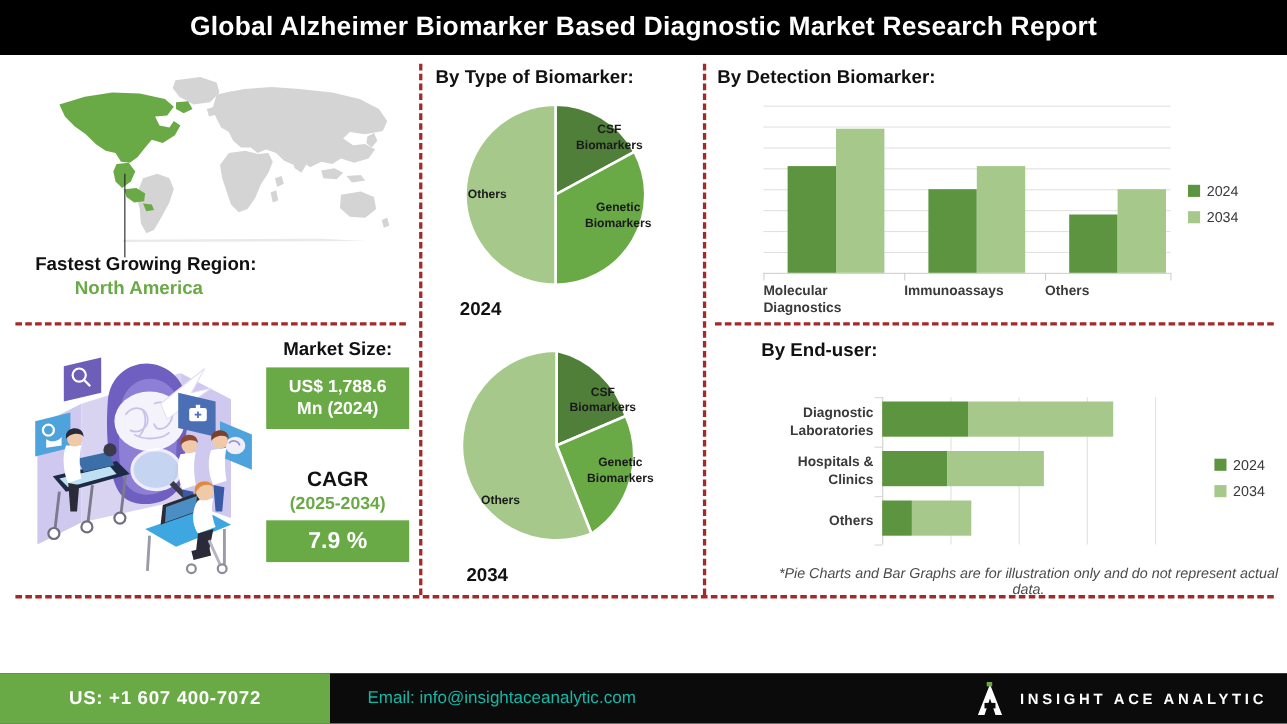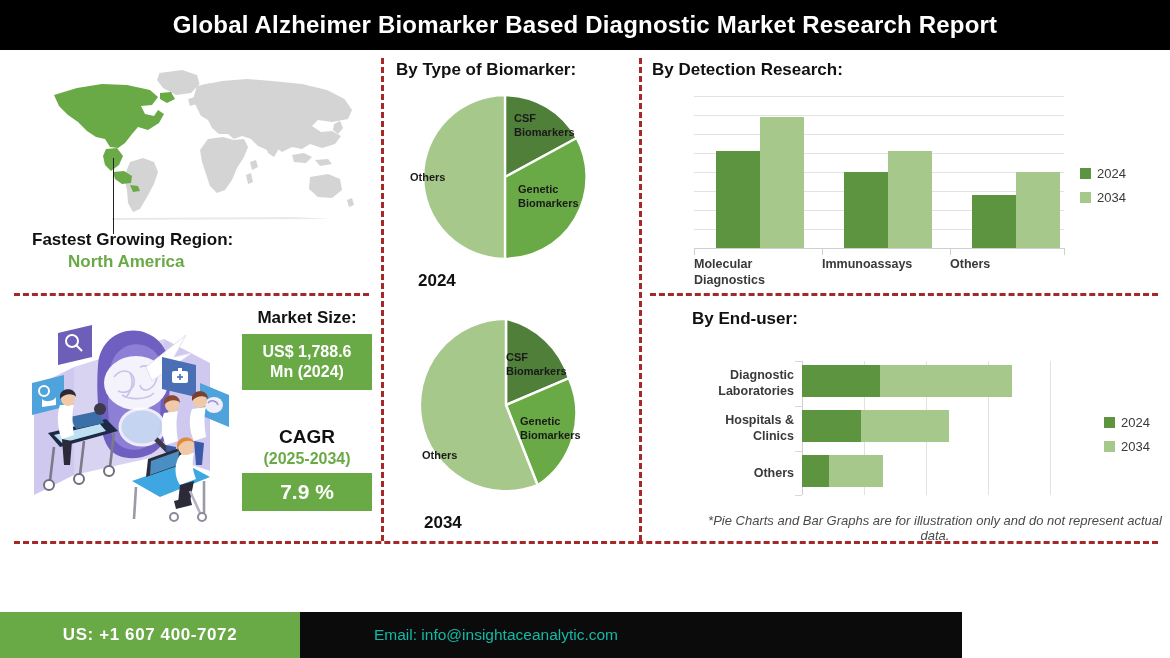--- a/index.html
+++ b/index.html
@@ -53,21 +53,21 @@
     background:#6aaa46;color:#fff;font-size:21px;font-weight:bold;
     text-align:center;padding:7px 4px;margin-top:5px;
   }
 
   
   .pie-panel{position:absolute;}
   .panel-title{font-size:17px;font-weight:bold;color:#111;}
   .pie-year{font-size:17px;font-weight:bold;color:#111;}
   .pie-label{
     position:absolute;font-size:11px;font-weight:bold;color:#1a1a1a;
-    line-height:1.25;pointer-events:none;
+    text-align:center;line-height:1.25;pointer-events:none;
   }
 
   
   .col-chart{position:absolute;}
   .cc-plot{position:absolute;}
   .cc-grid{position:absolute;left:0;right:0;border-top:1px solid #e2e2e2;}
   .cc-axis{position:absolute;left:0;right:0;border-top:1px solid #cfcfcf;}
   .cc-bar{position:absolute;bottom:0;}
   .cc-tick{position:absolute;bottom:-7px;width:0;height:7px;border-left:1px solid #cfcfcf;}
   .cc-cat{position:absolute;font-size:12.5px;color:#3a3a3a;font-weight:bold;line-height:1.3;}
@@ -85,21 +85,21 @@
   .hb-row{position:absolute;left:0;display:flex;}
   .hb-seg{height:100%;}
   .hb-cat{position:absolute;text-align:right;font-size:12.5px;color:#3a3a3a;font-weight:bold;line-height:1.3;}
   .hb-tick{position:absolute;left:-7px;width:7px;height:0;border-top:1px solid #d8d8d8;}
   .footnote{position:absolute;font-size:13px;font-style:italic;color:#4a4a4a;font-family:Liberation Sans, sans-serif;}
 
   
   .kp-band{position:absolute;left:0;top:545px;width:1170px;height:67px;background:#fff;}
 
   
-  .footer{position:absolute;left:0;top:612px;width:962px;height:46px;background:#0b0b0b;display:flex;align-items:center;gap:40px;}
+  .footer{position:absolute;left:0;top:612px;width:1170px;height:46px;background:#0b0b0b;display:flex;align-items:center;}
   .footer-phone{
     width:300px;height:46px;background:#6aaa46;color:#fff;display:flex;
     align-items:center;justify-content:center;font-size:17px;font-weight:bold;letter-spacing:.6px;
   }
   .footer-email{color:#14b8a6;font-size:15.5px;margin-left:34px;}
   .footer-brand{position:absolute;right:18px;top:0;height:46px;display:flex;align-items:center;}
   .brand-a{
     width:26px;height:30px;position:relative;margin-right:14px;
   }
   .brand-txt{color:#fff;font-size:13.5px;letter-spacing:3.4px;font-weight:bold;}
@@ -311,21 +311,21 @@
     <div class="pie-label" style="left:124px;top:110px;width:88px;">
       <span>Genetic Biomarkers</span>
     </div>
     <div class="pie-label" style="left:26px;top:144px;width:66px;">
       <span>Others</span>
     </div>
     <div class="pie-year" style="position:absolute;left:28px;top:208px;">2034</div>
   </div>
 
   <div class="col-chart" style="left:652px;top:58px;width:506px;height:230px;">
-    <div class="panel-title" style="position:absolute;left:0;top:2px;">By Detection Research:</div>
+    <div class="panel-title" style="position:absolute;left:0;top:2px;">By Detection Biomarker:</div>
 
     <div class="cc-plot" style="left:42px;top:38px;width:370px;height:152px;">
 
       <div class="cc-grid" style="top:0px;"></div>
       <div class="cc-grid" style="top:19px;"></div>
       <div class="cc-grid" style="top:38px;"></div>
       <div class="cc-grid" style="top:57px;"></div>
       <div class="cc-grid" style="top:76px;"></div>
       <div class="cc-grid" style="top:95px;"></div>
       <div class="cc-grid" style="top:114px;"></div>
@@ -440,15 +440,25 @@
     
     
 
     
     
   </div>
 
   <div class="footer">
     <div class="footer-phone">US: +1 607 400-7072</div>
     <div class="footer-email">Email: info@insightaceanalytic.com</div>
+    <div class="footer-brand">
+      <div class="brand-a">
+        <svg width="26" height="32" viewBox="0 0 26 32">
+          <path d="M13 2 L24 30 L18 30 L13 15 L8 30 L2 30 Z" fill="#ffffff"></path>
+          <rect x="8" y="19" width="10" height="5" fill="#0b0b0b"></rect>
+          <rect x="10" y="0" width="5" height="4" fill="#6aaa46"></rect>
+        </svg>
+      </div>
+      <span class="brand-txt">INSIGHT ACE ANALYTIC</span>
+    </div>
   </div>
 
 </div>
 
 </body></html>

